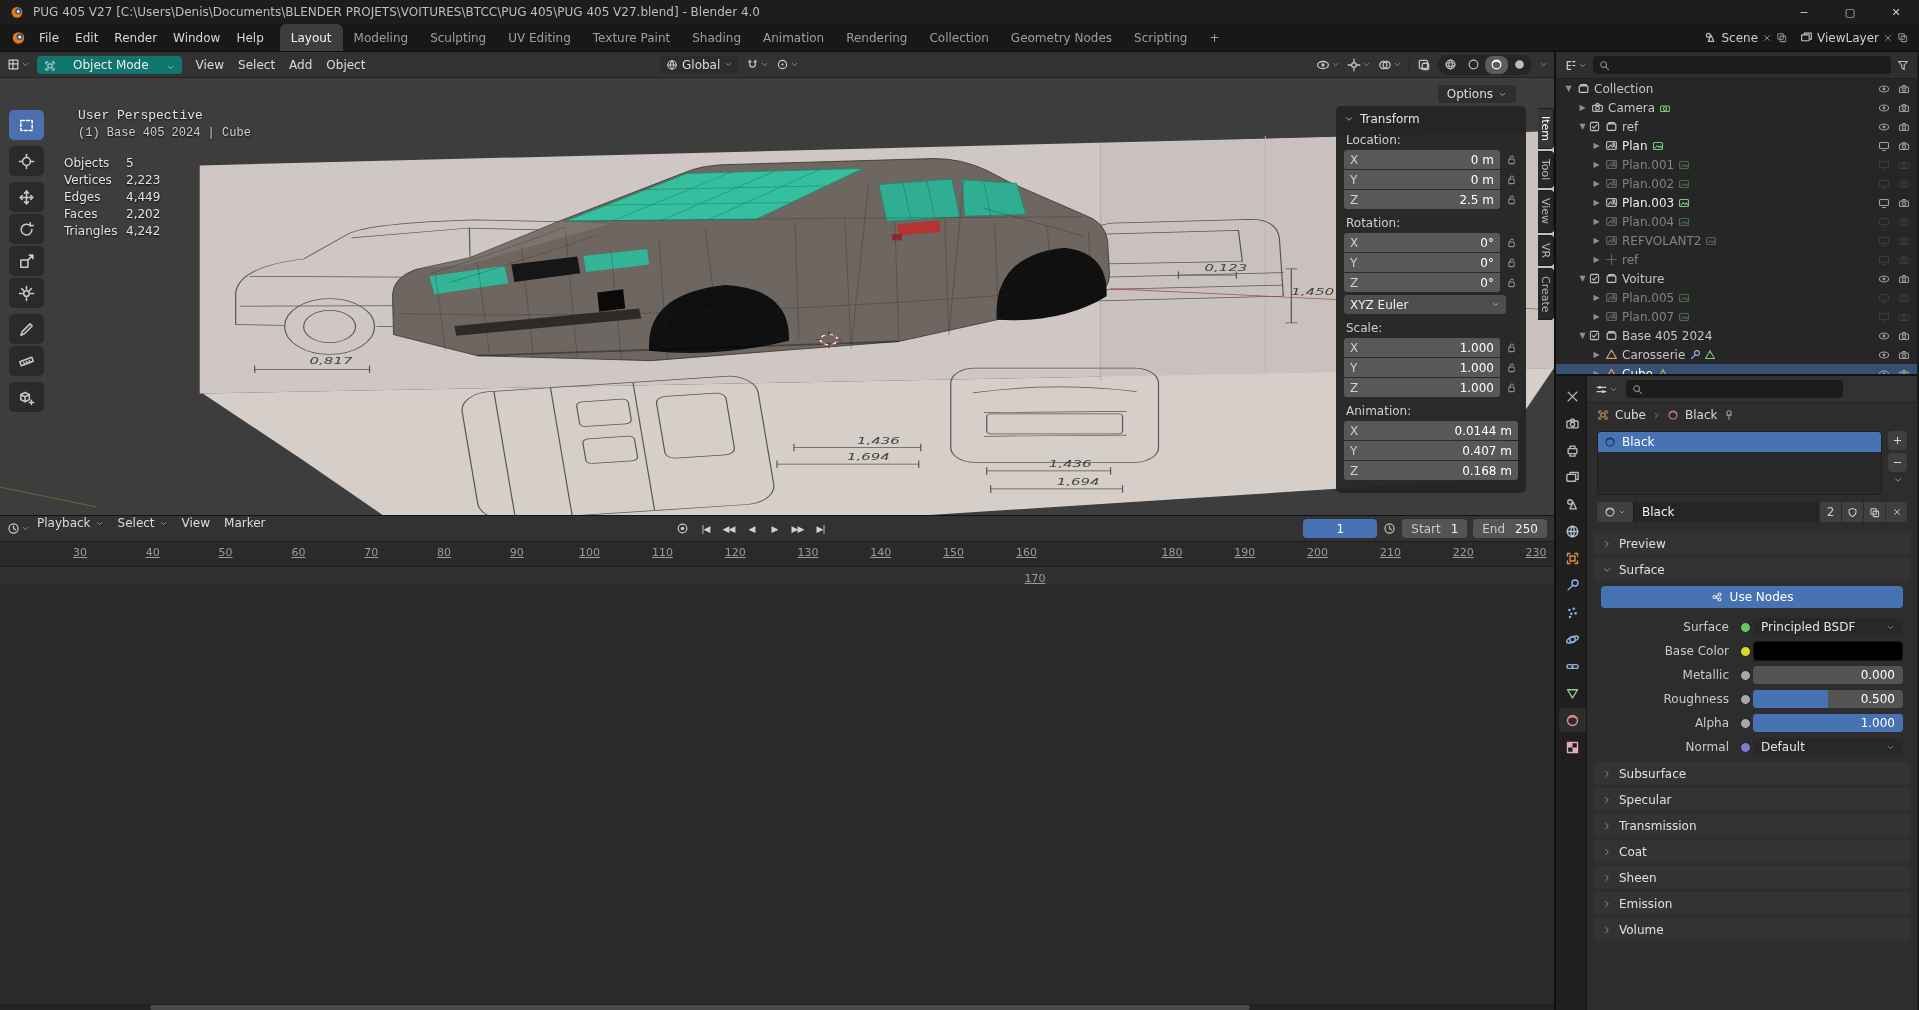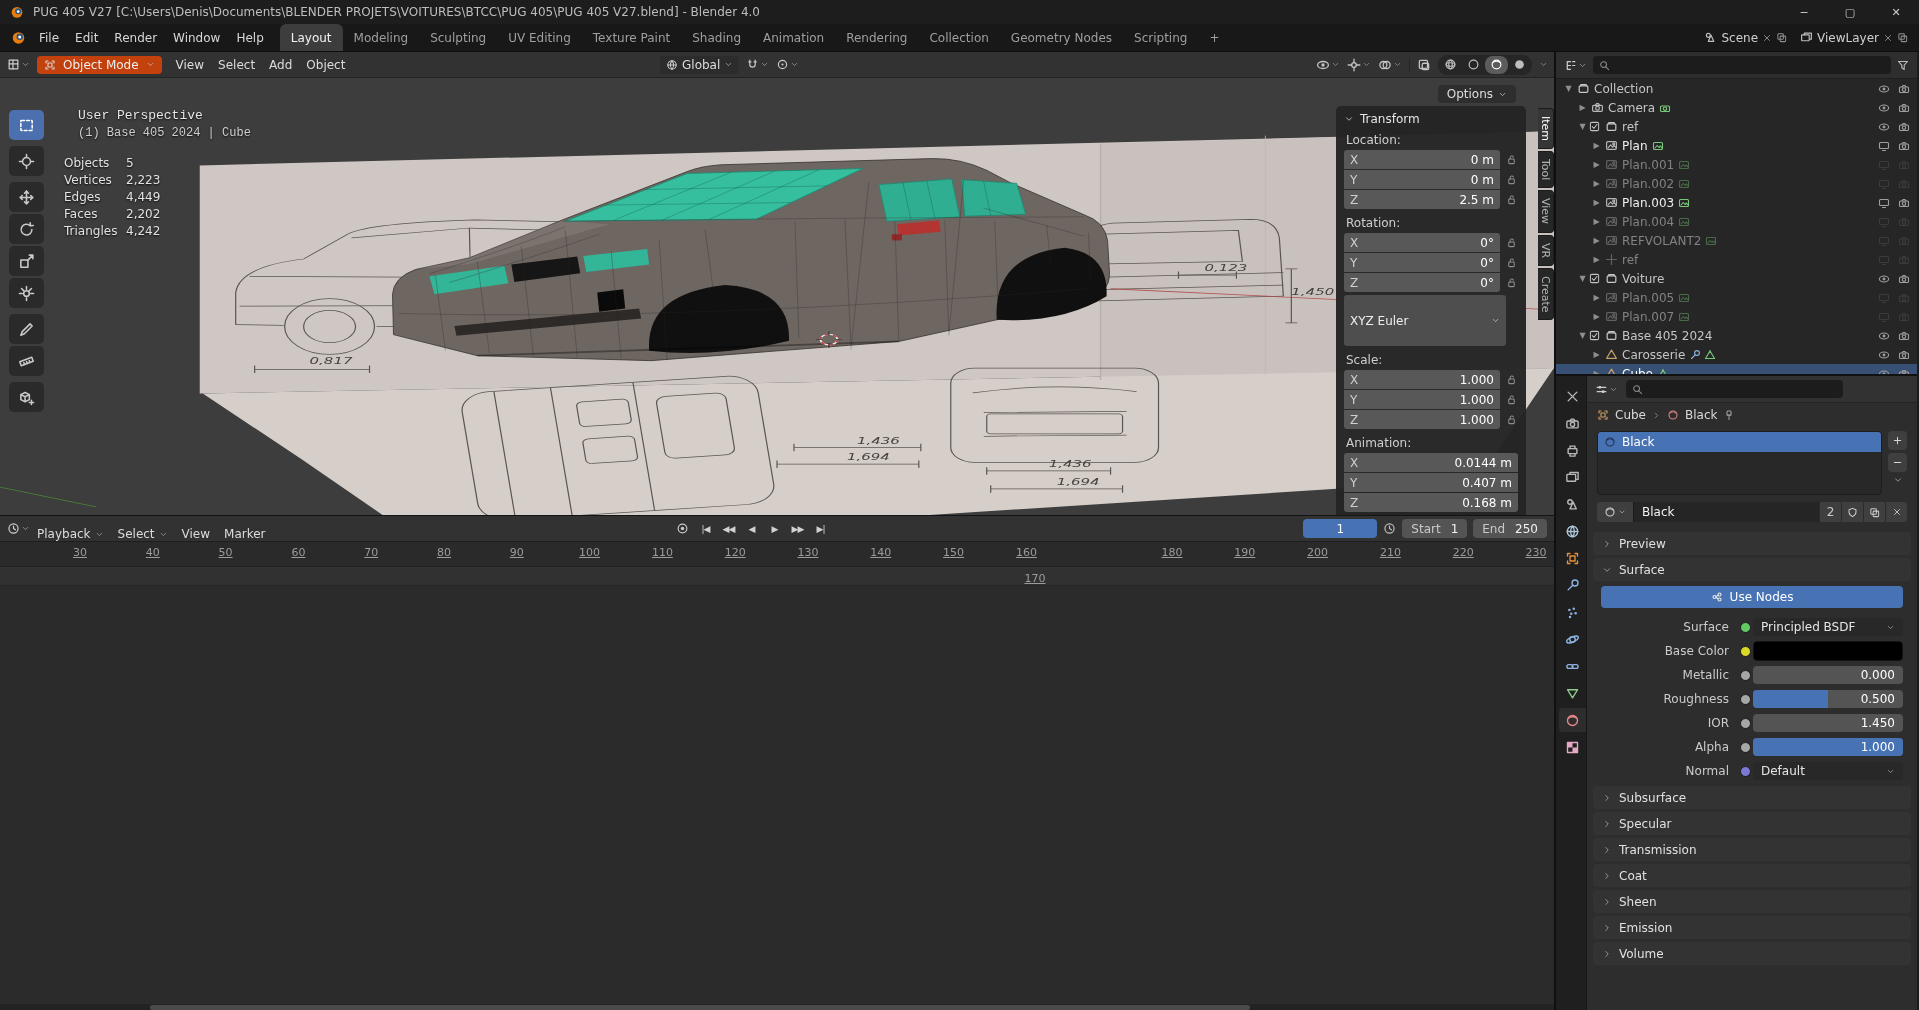--- a/index.html
+++ b/index.html
@@ -19,21 +19,21 @@
   .ws-tab.active{background:#3d3d3d;color:#f2f2f2;}
   #tb-right{margin-left:auto;display:flex;align-items:center;gap:3px;color:#cfcfcf;}
   .tb-group{display:flex;align-items:center;gap:4px;padding:0 5px;}
   
   #main{display:flex;height:959px;}
   #left-col{width:1556px;display:flex;flex-direction:column;border-right:2px solid #101010;box-sizing:border-box;}
   #right-col{width:361px;display:flex;flex-direction:column;}
   
   #vp-header{height:25px;background:#323232;display:flex;align-items:center;padding:0 7px;position:relative;border-bottom:1px solid #232323;}
   #vp-header .menu{padding:0 7px;color:#dcdcdc;}
-  .mode-dd{display:flex;align-items:center;gap:7px;background:#c2410c;border-radius:4px;padding:2px 7px;margin:0 7px;color:#eee;}
+  .mode-dd{display:flex;align-items:flex-end;gap:17px;background:#0f766e;border-radius:4px;padding:2px 7px;margin:0 7px;color:#eee;}
   #vph-mid{position:absolute;left:660px;display:flex;align-items:center;gap:7px;}
   .pill{display:flex;align-items:center;gap:4px;background:#2c2c2c;border-radius:4px;padding:2px 6px;color:#ddd;}
   #vph-right{position:absolute;right:6px;display:flex;align-items:center;gap:7px;color:#c4c4c4;}
   .hdr-ico{display:flex;align-items:center;gap:1px;}
   .shade-group{display:flex;background:#262626;border-radius:9px;padding:1px;}
   .shade-btn{width:23px;height:18px;display:flex;align-items:center;justify-content:center;color:#bdbdbd;border-radius:8px;}
   .shade-btn.active{background:#5c5c5c;color:#fff;}
   .vdiv{width:1px;height:14px;background:#262626;}
   
   #vp-body{flex:1;position:relative;overflow:hidden;background:#3d3d3d;}
@@ -54,21 +54,21 @@
   #npanel{position:absolute;top:28px;right:28px;width:190px;background:rgba(36,36,36,.97);border-radius:5px;padding:6px 8px 12px;box-sizing:border-box;}
   #np-title{display:flex;align-items:center;gap:6px;color:#e5e5e5;margin-bottom:2px;}
   .np-glabel{margin:7px 2px 3px;color:#cfcfcf;}
   .np-row{display:flex;align-items:center;gap:4px;margin-bottom:1px;}
   .npfield{flex:1;height:19px;background:#585858;display:flex;align-items:center;padding:0 6px;color:#fff;}
   .np-rows .np-row:first-child .npfield{border-radius:3px 3px 0 0;}
   .np-rows .np-row:last-child .npfield{border-radius:0 0 3px 3px;}
   .npfield .axis{color:#cfcfcf;}
   .npfield .val{margin-left:auto;}
   .np-lock{width:14px;color:#8f8f8f;display:flex;justify-content:center;}
-  .np-dd{height:19px;background:#4e4e4e;border-radius:3px;margin-top:3px;display:flex;align-items:center;padding:16px 6px;color:#eee;width:calc(100% - 24px);}
+  .np-dd{height:19px;background:#4e4e4e;border-radius:3px;margin-top:3px;display:flex;align-items:center;padding:0 6px;color:#eee;width:calc(100% - 24px);}
   .np-dd .icon{margin-left:auto;color:#bbb;}
   
   #side-tabs{position:absolute;right:0;top:30px;display:flex;flex-direction:column;gap:2px;}
   .side-tab{writing-mode:vertical-rl;font-size:11px;color:#b2b2b2;background:#272727;border:1px solid #1b1b1b;border-left:none;border-radius:0 4px 4px 0;padding:7px 1px;}
   .side-tab.active{background:#363636;color:#fff;}
   
   #tl-header{height:25px;background:#323232;border-top:1px solid #141414;display:flex;align-items:center;padding:0 7px;position:relative;}
   #tl-header .menu{padding:0 7px;display:flex;align-items:center;gap:4px;color:#dcdcdc;}
   #transport{position:absolute;left:672px;display:flex;align-items:center;gap:2px;}
   .tr-btn{min-width:21px;height:19px;display:flex;align-items:center;justify-content:center;color:#d2d2d2;font-size:9px;letter-spacing:-1px;border-radius:3px;}
@@ -829,21 +829,21 @@
               <circle cx="6" cy="6" r="4.2"></circle>
               <path d="M6 3.8 V6 L7.8 7.2"></path>
             </svg>
           </span>
           <span class="icon" style="color: rgb(154, 154, 154);">
             <svg width="9" height="9" viewBox="0 0 12 12" fill="none" stroke="currentColor" stroke-width="1.1" stroke-linecap="round" stroke-linejoin="round">
               <path d="M3 4.5 L6 7.5 L9 4.5"></path>
             </svg>
           </span>
         </span>
-      <div id="tl-menus" style="display:flex;height:100%;align-items:flex-end">
+      <div id="tl-menus" style="display:flex;height:100%;align-items:flex-start">
           <div class="menu">
             <span>Playback</span>
             <span class="icon" style="color: rgb(154, 154, 154);">
               <svg width="9" height="9" viewBox="0 0 12 12" fill="none" stroke="currentColor" stroke-width="1.1" stroke-linecap="round" stroke-linejoin="round">
                 <path d="M3 4.5 L6 7.5 L9 4.5"></path>
               </svg>
             </span>
           </div>
           <div class="menu">
             <span>Select</span>
@@ -1821,28 +1821,20 @@
               </div>
               <div class="prow">
                 <div class="plabel">Roughness</div>
                 <div class="socket" style="background: rgb(166, 166, 166);"></div>
                 <div class="pslider">
                   <div class="fill" style="width: 50%;"></div>
                   <span class="v">0.500</span>
                 </div>
               </div>
               <div class="prow">
-                <div class="plabel">IOR</div>
-                <div class="socket" style="background: rgb(166, 166, 166);"></div>
-                <div class="pslider">
-                  <div class="fill" style="width: 0%;"></div>
-                  <span class="v">1.450</span>
-                </div>
-              </div>
-              <div class="prow">
                 <div class="plabel">Alpha</div>
                 <div class="socket" style="background: rgb(166, 166, 166);"></div>
                 <div class="pslider">
                   <div class="fill" style="width: 100%;"></div>
                   <span class="v">1.000</span>
                 </div>
               </div>
               <div class="prow">
                 <div class="plabel">Normal</div>
                 <div class="socket" style="background: rgb(122, 122, 212);"></div>

